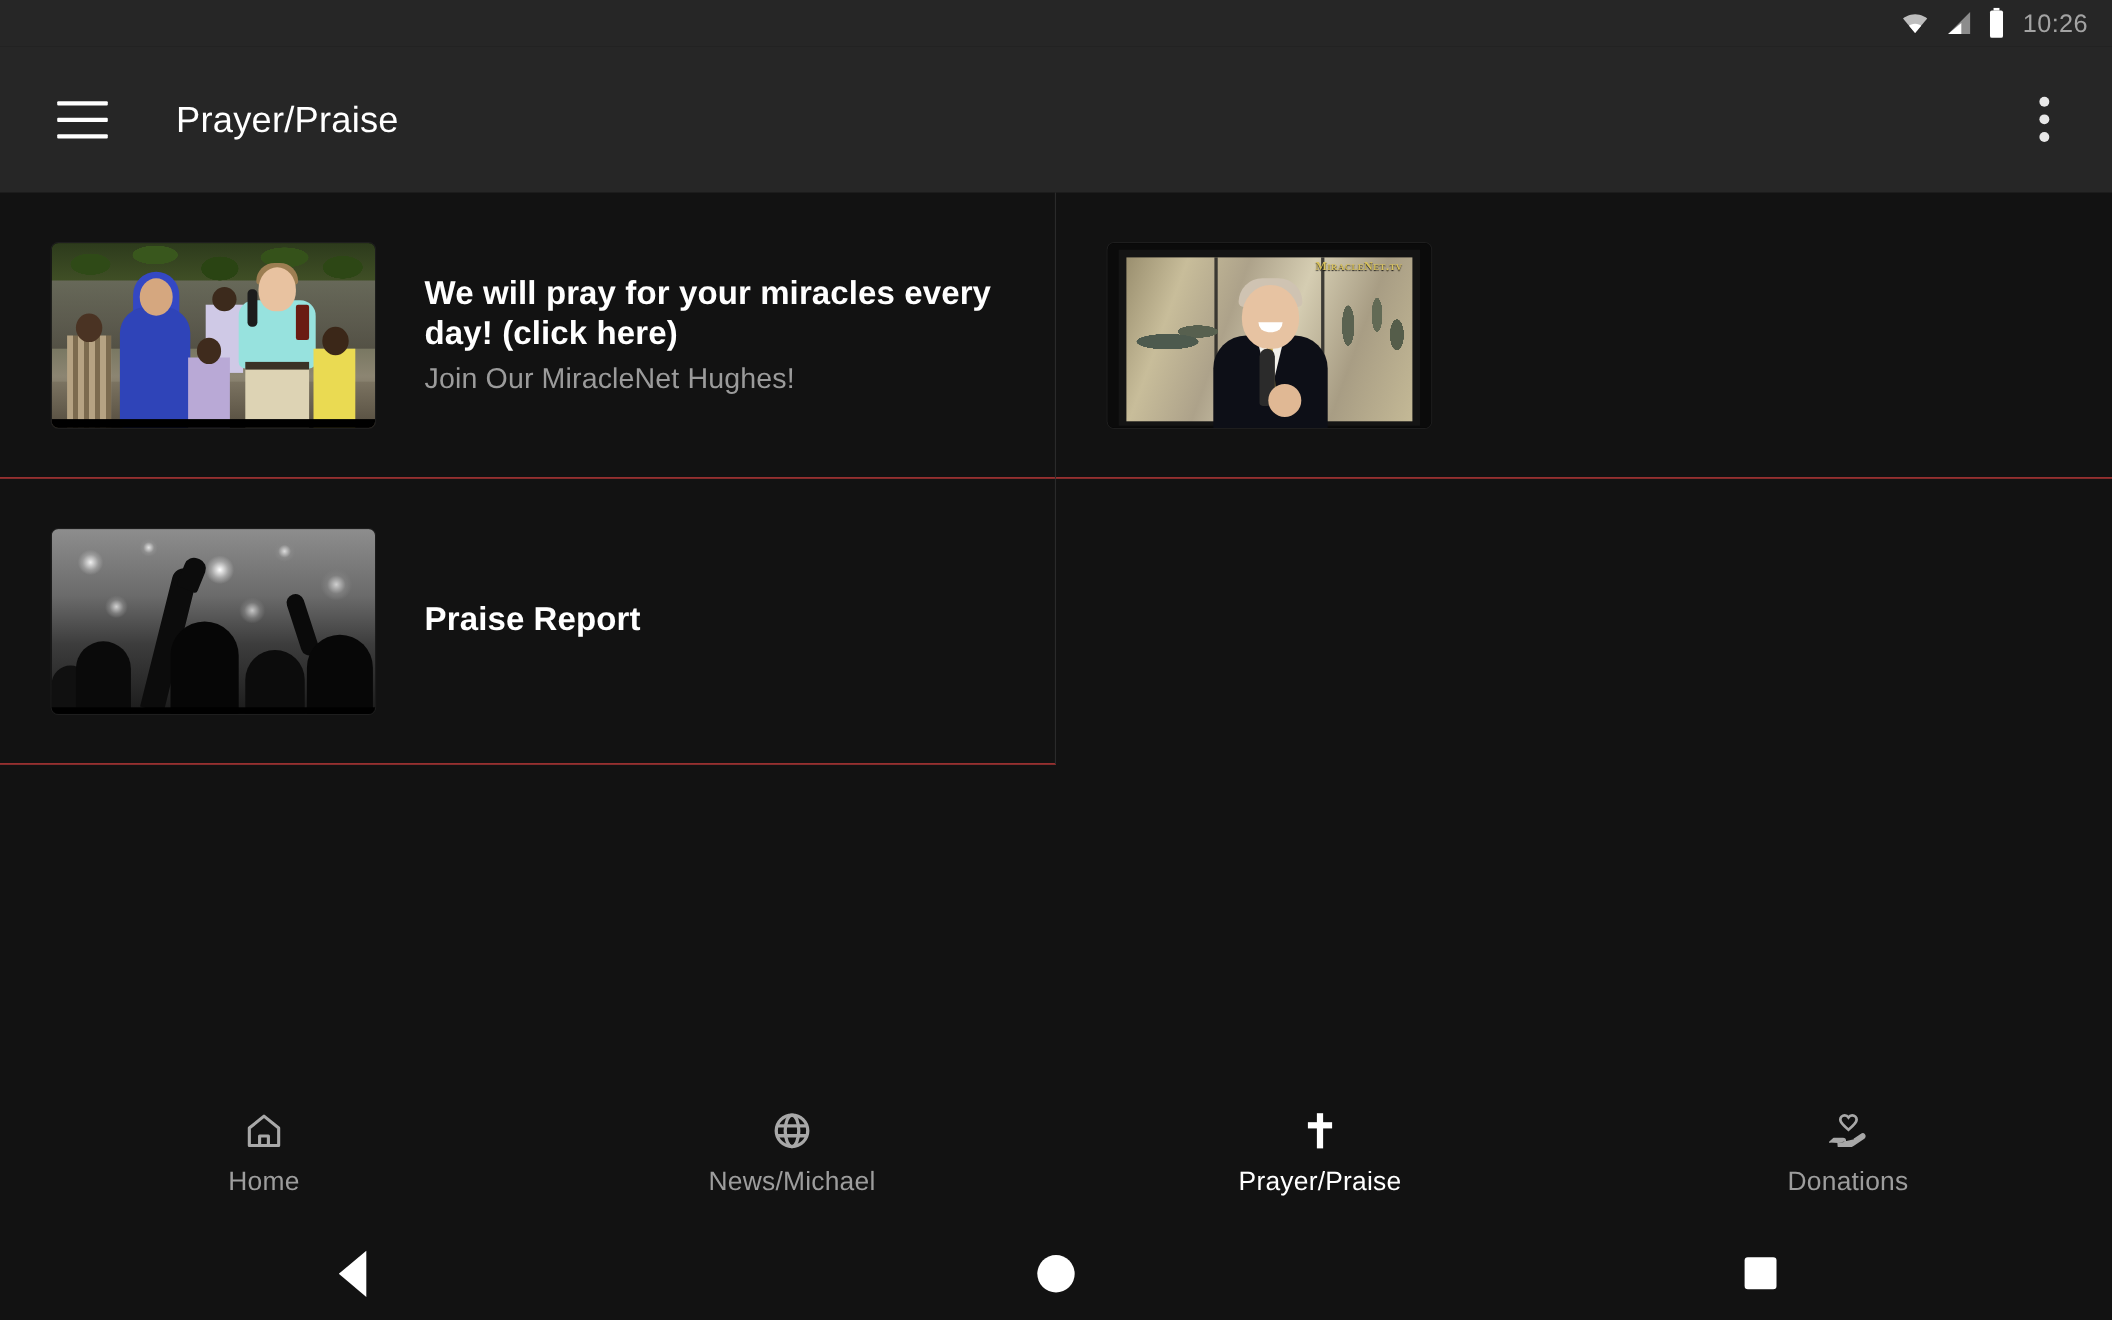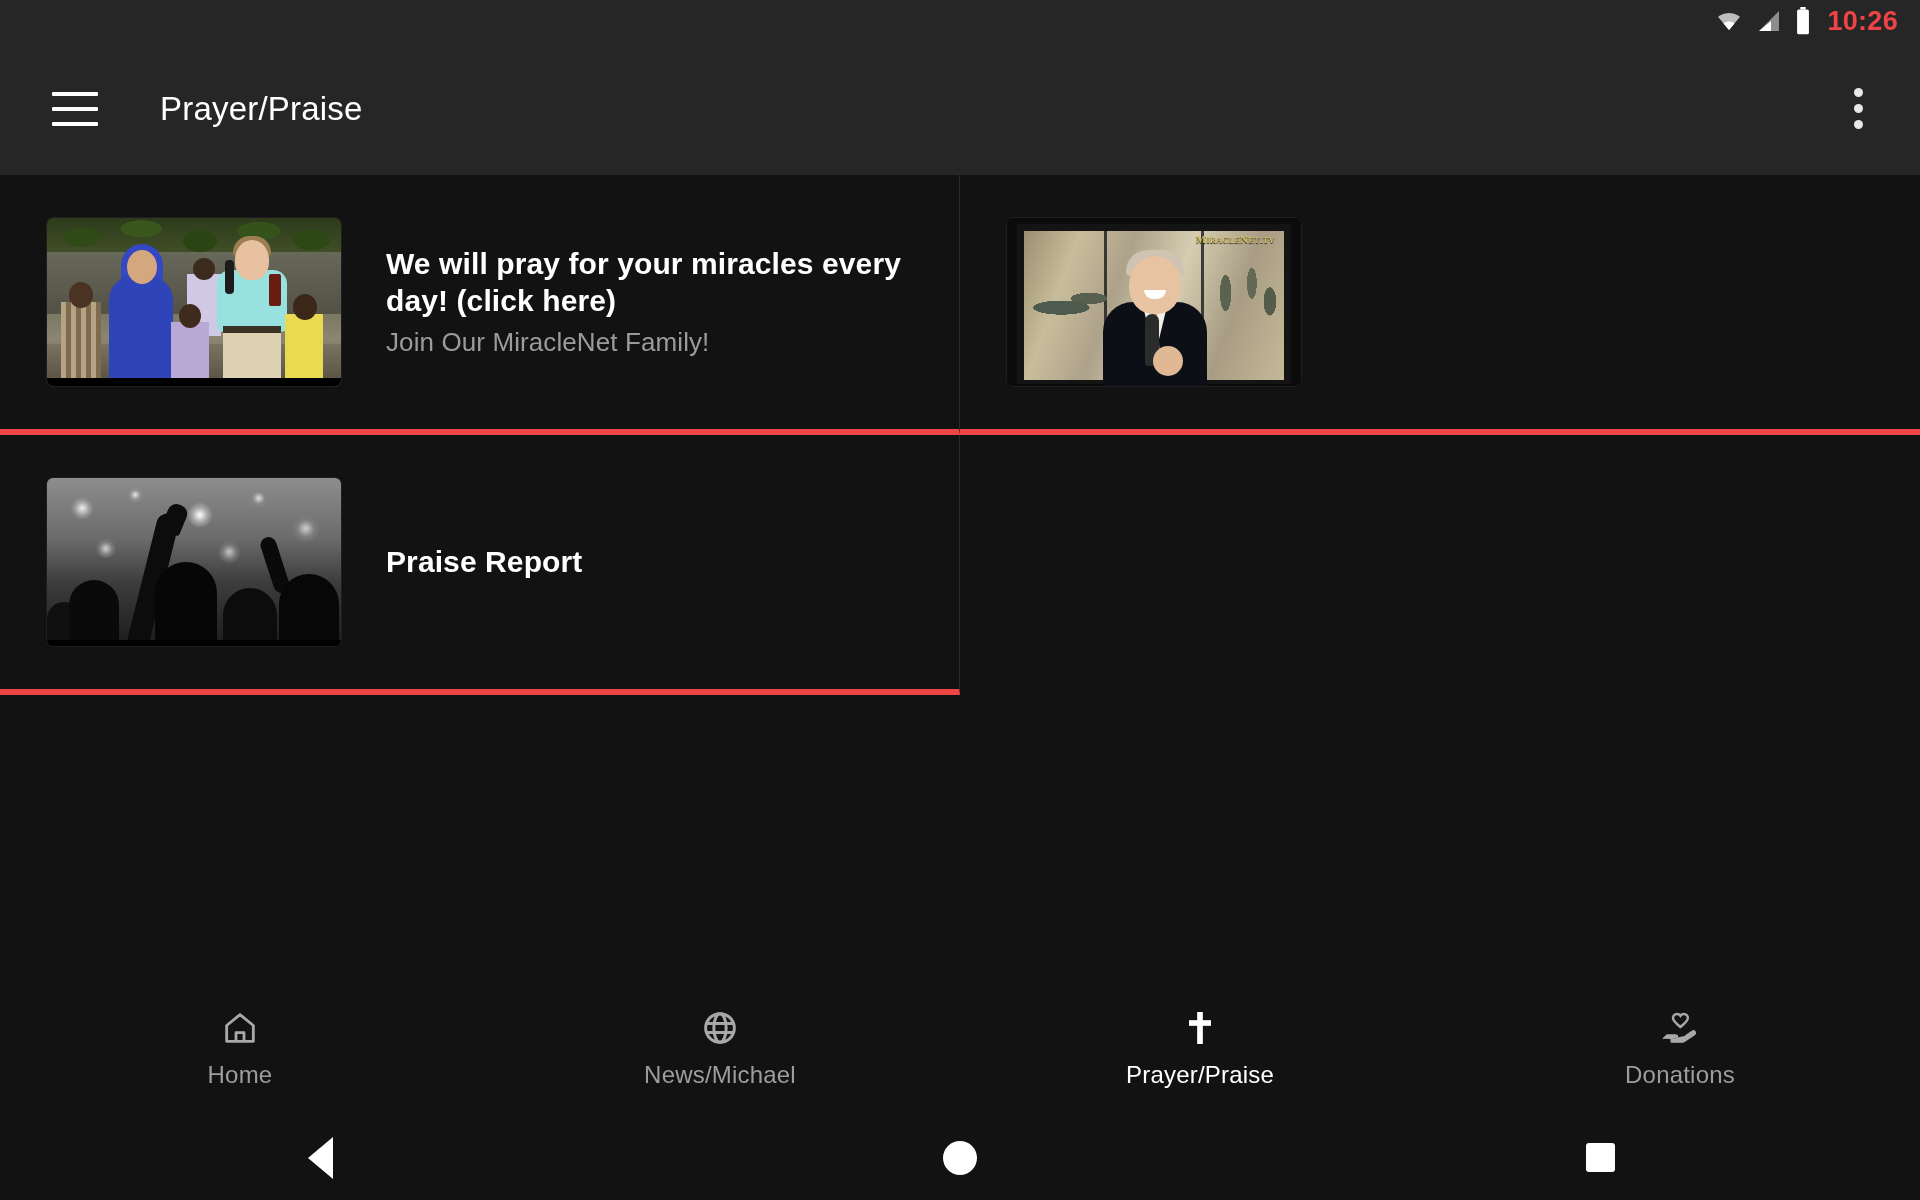--- a/index.html
+++ b/index.html
@@ -13,22 +13,22 @@
 
   
   .status-bar{
     position:absolute; top:0; left:0; width:1920px; height:42px;
     background:#262626;
     display:flex; align-items:center; justify-content:flex-end;
     padding-right:22px; gap:11px;
   }
   .status-icon{ display:flex; align-items:center; }
   .status-time{
-    color:#ef4444; font-size:27px; letter-spacing:.3px; line-height:1;
-    margin-left:4px; font-family:"Liberation Sans", sans-serif;font-weight:bold;
+    color:#a3a3a3; font-size:23px; letter-spacing:.3px; line-height:1;
+    margin-left:4px; font-family:"Liberation Sans", sans-serif;
   }
 
   
   .app-bar{
     position:absolute; top:42px; left:0; width:1920px; height:133px;
     background:#262626;
     display:flex; align-items:center;
   }
   .hamburger{
     width:46px; height:34px; margin-left:52px;
@@ -51,21 +51,21 @@
   
   .grid{
     position:absolute; top:175px; left:0; width:1920px; height:520px;
     display:grid;
     grid-template-columns:1fr 1fr;
     grid-template-rows:1fr 1fr;
   }
   .cell{
     position:relative;
     display:flex; align-items:center;
-    border-bottom:6px solid #ef4444;
+    border-bottom:1px solid #ef4444;
     border-right:1px solid #2a2a2a;
     cursor:pointer;
   }
   .cell:nth-child(2), .cell:nth-child(4){ border-right:none; }
 
   .thumb{
     margin-left:47px;
     width:294px; height:168px;
     border-radius:6px;
     flex:none;
@@ -285,21 +285,21 @@
           <div class="t1-man-head"></div>
         <div class="t1-mic"></div>
           <div class="t1-bottle"></div>
         <div class="t1-k3"></div>
           <div class="t1-k3h"></div>
         <div class="t1-bar"></div>
       </div>
     </div>
     <div class="cell-text">
       <div class="cell-title">We will pray for your miracles every day! (click here)</div>
-      <div class="cell-sub">Join Our MiracleNet Family!</div>
+      <div class="cell-sub">Join Our MiracleNet Hughes!</div>
     </div>
   </div>
 
   <div class="cell">
     <div class="thumb thumb-sq">
       <div class="art">
         <div class="t2-bg"></div>
           <div class="t2-frame"></div>
           <div class="t2-panel"></div>
         <div class="t2-div1"></div>

